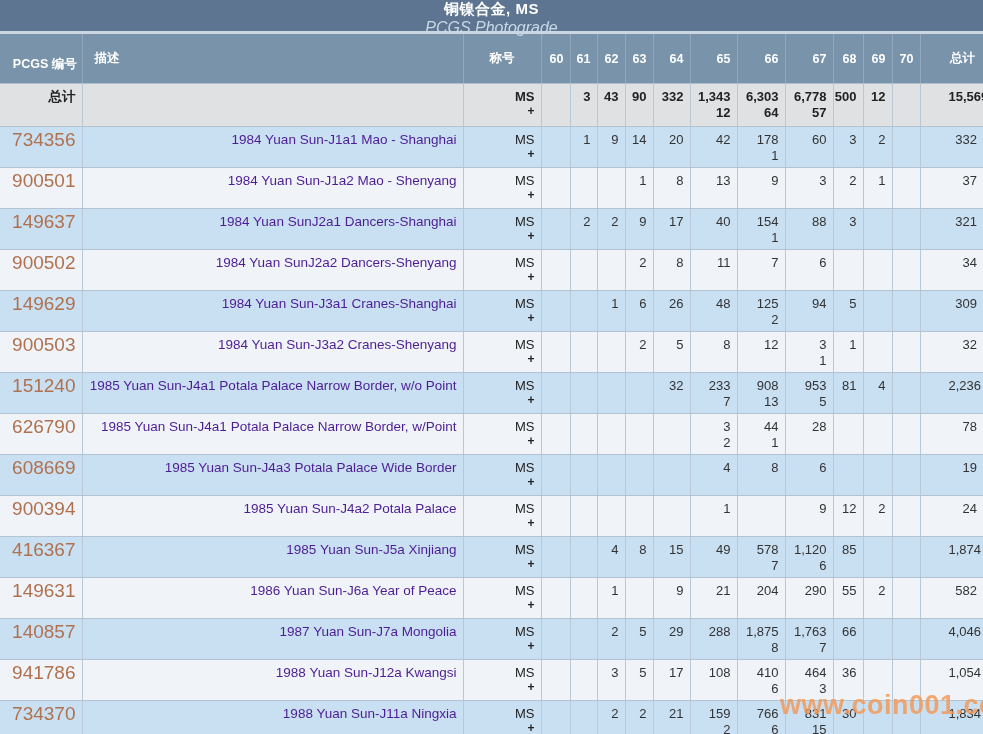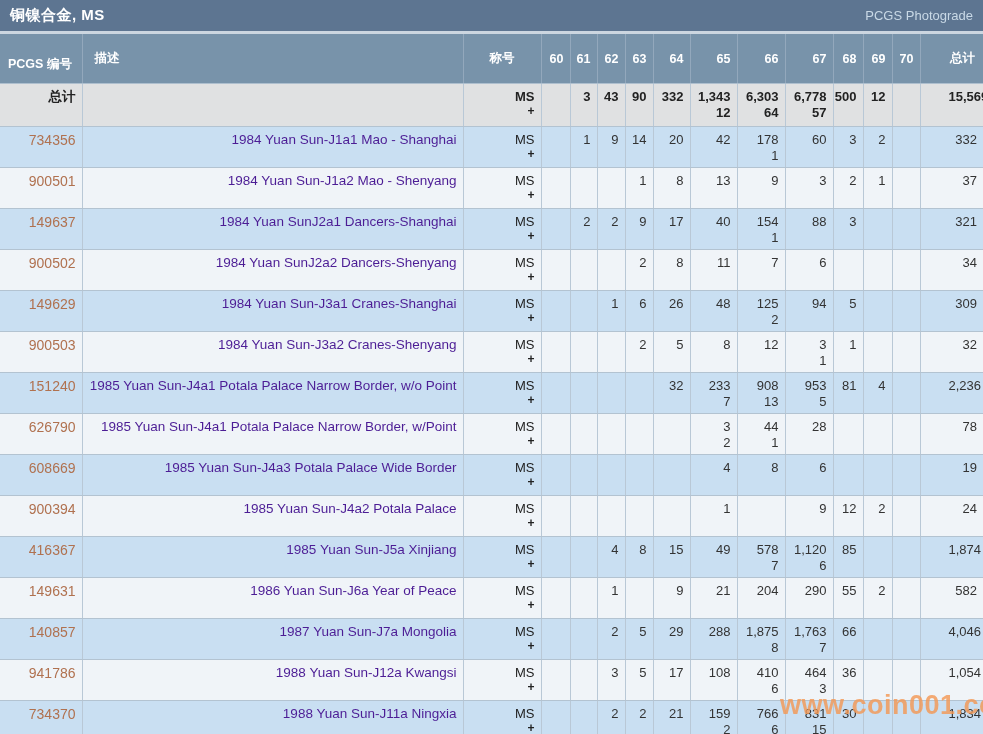--- a/index.html
+++ b/index.html
@@ -6,58 +6,58 @@
   body {
     width:983px; height:734px; overflow:hidden; position:relative;
     background:#ffffff;
     font-family:"Liberation Sans", sans-serif;
     -webkit-font-smoothing:antialiased;
   }
   
   .titlebar {
     height:31px; background:#5d7591; color:#fff;
     display:flex; justify-content:space-between; align-items:center;
-    padding:0 10px; box-sizing:border-box;
+    padding:0 10px; box-sizing:border-box;flex-direction:column;
   }
   .titlebar .title { font-size:15px; font-weight:bold; letter-spacing:0.5px; }
-  .titlebar .right-link { font-size:13px; color:#c9d9e6; cursor:pointer; }
+  .titlebar .right-link { font-size:16px; color:#c9d9e6; cursor:pointer;font-style:italic; }
   .separator { height:3px; background:#ccd6e0; }
 
   
   table.pop {
     width:983px; table-layout:fixed; border-collapse:collapse;
     font-size:13px; color:#333;
   }
   table.pop th {
     background:#7893aa; color:#ffffff; font-weight:bold; font-size:12.5px;
     height:25px; padding:0 6px 0 0; vertical-align:middle;
     border-right:1px solid #93a8bc; border-bottom:1px solid #aebfce;
     text-align:right; white-space:nowrap; overflow:hidden;
   }
-  table.pop th.h-left  { text-align:left; padding:12px 0 0 8px; }
+  table.pop th.h-left  { text-align:center; padding:12px 0 0 8px; }
   table.pop th.h-desc  { text-align:left; padding:0 0 0 12px; }
   table.pop th.h-center{ text-align:center; padding:12px; }
   table.pop th.h-total { padding-right:8px; }
   table.pop th:last-child { border-right:none; }
 
   table.pop td {
     vertical-align:top; padding:5px 6px 0 0;
     border-right:1px solid #b9c8d6; border-bottom:1px solid #b3c3d1;
     text-align:right; white-space:nowrap; overflow:hidden;
     line-height:16px;
   }
   table.pop td:last-child { border-right:none;padding-left:28px; }
   tr.row-blue  td { background:#c9dff2; }
   tr.row-light td { background:#f0f4f8; }
   tr.total-row td { background:#e0e1e2; font-weight:bold; color:#222; }
   tr.total-row { height:43px; }
   tr.data-row  { height:41px; }
 
   td.col-pcgs { text-align:left; padding-left:8px; }
-  .pcgs-link { color:#b0714f; cursor:pointer; font-size:14px; }
+  .pcgs-link { color:#b0714f; cursor:pointer; font-size:19px; }
   tr.total-row td.col-pcgs { color:#222; font-size:13.5px; }
   td.col-desc { text-align:left; padding-left:12px; color:#4c1d95; font-size:13.5px; }
   td.col-desig { text-align:center; padding:5px 0 0 0; color:#222; }
   td.col-desig .plus-sign { font-weight:bold; font-size:12px; line-height:13px; }
   td.grade-cell .plus-val { display:block; }
   td.col-total { padding-right:8px; }
 
   
   .watermark {
     position:absolute; left:780px; top:690px;

